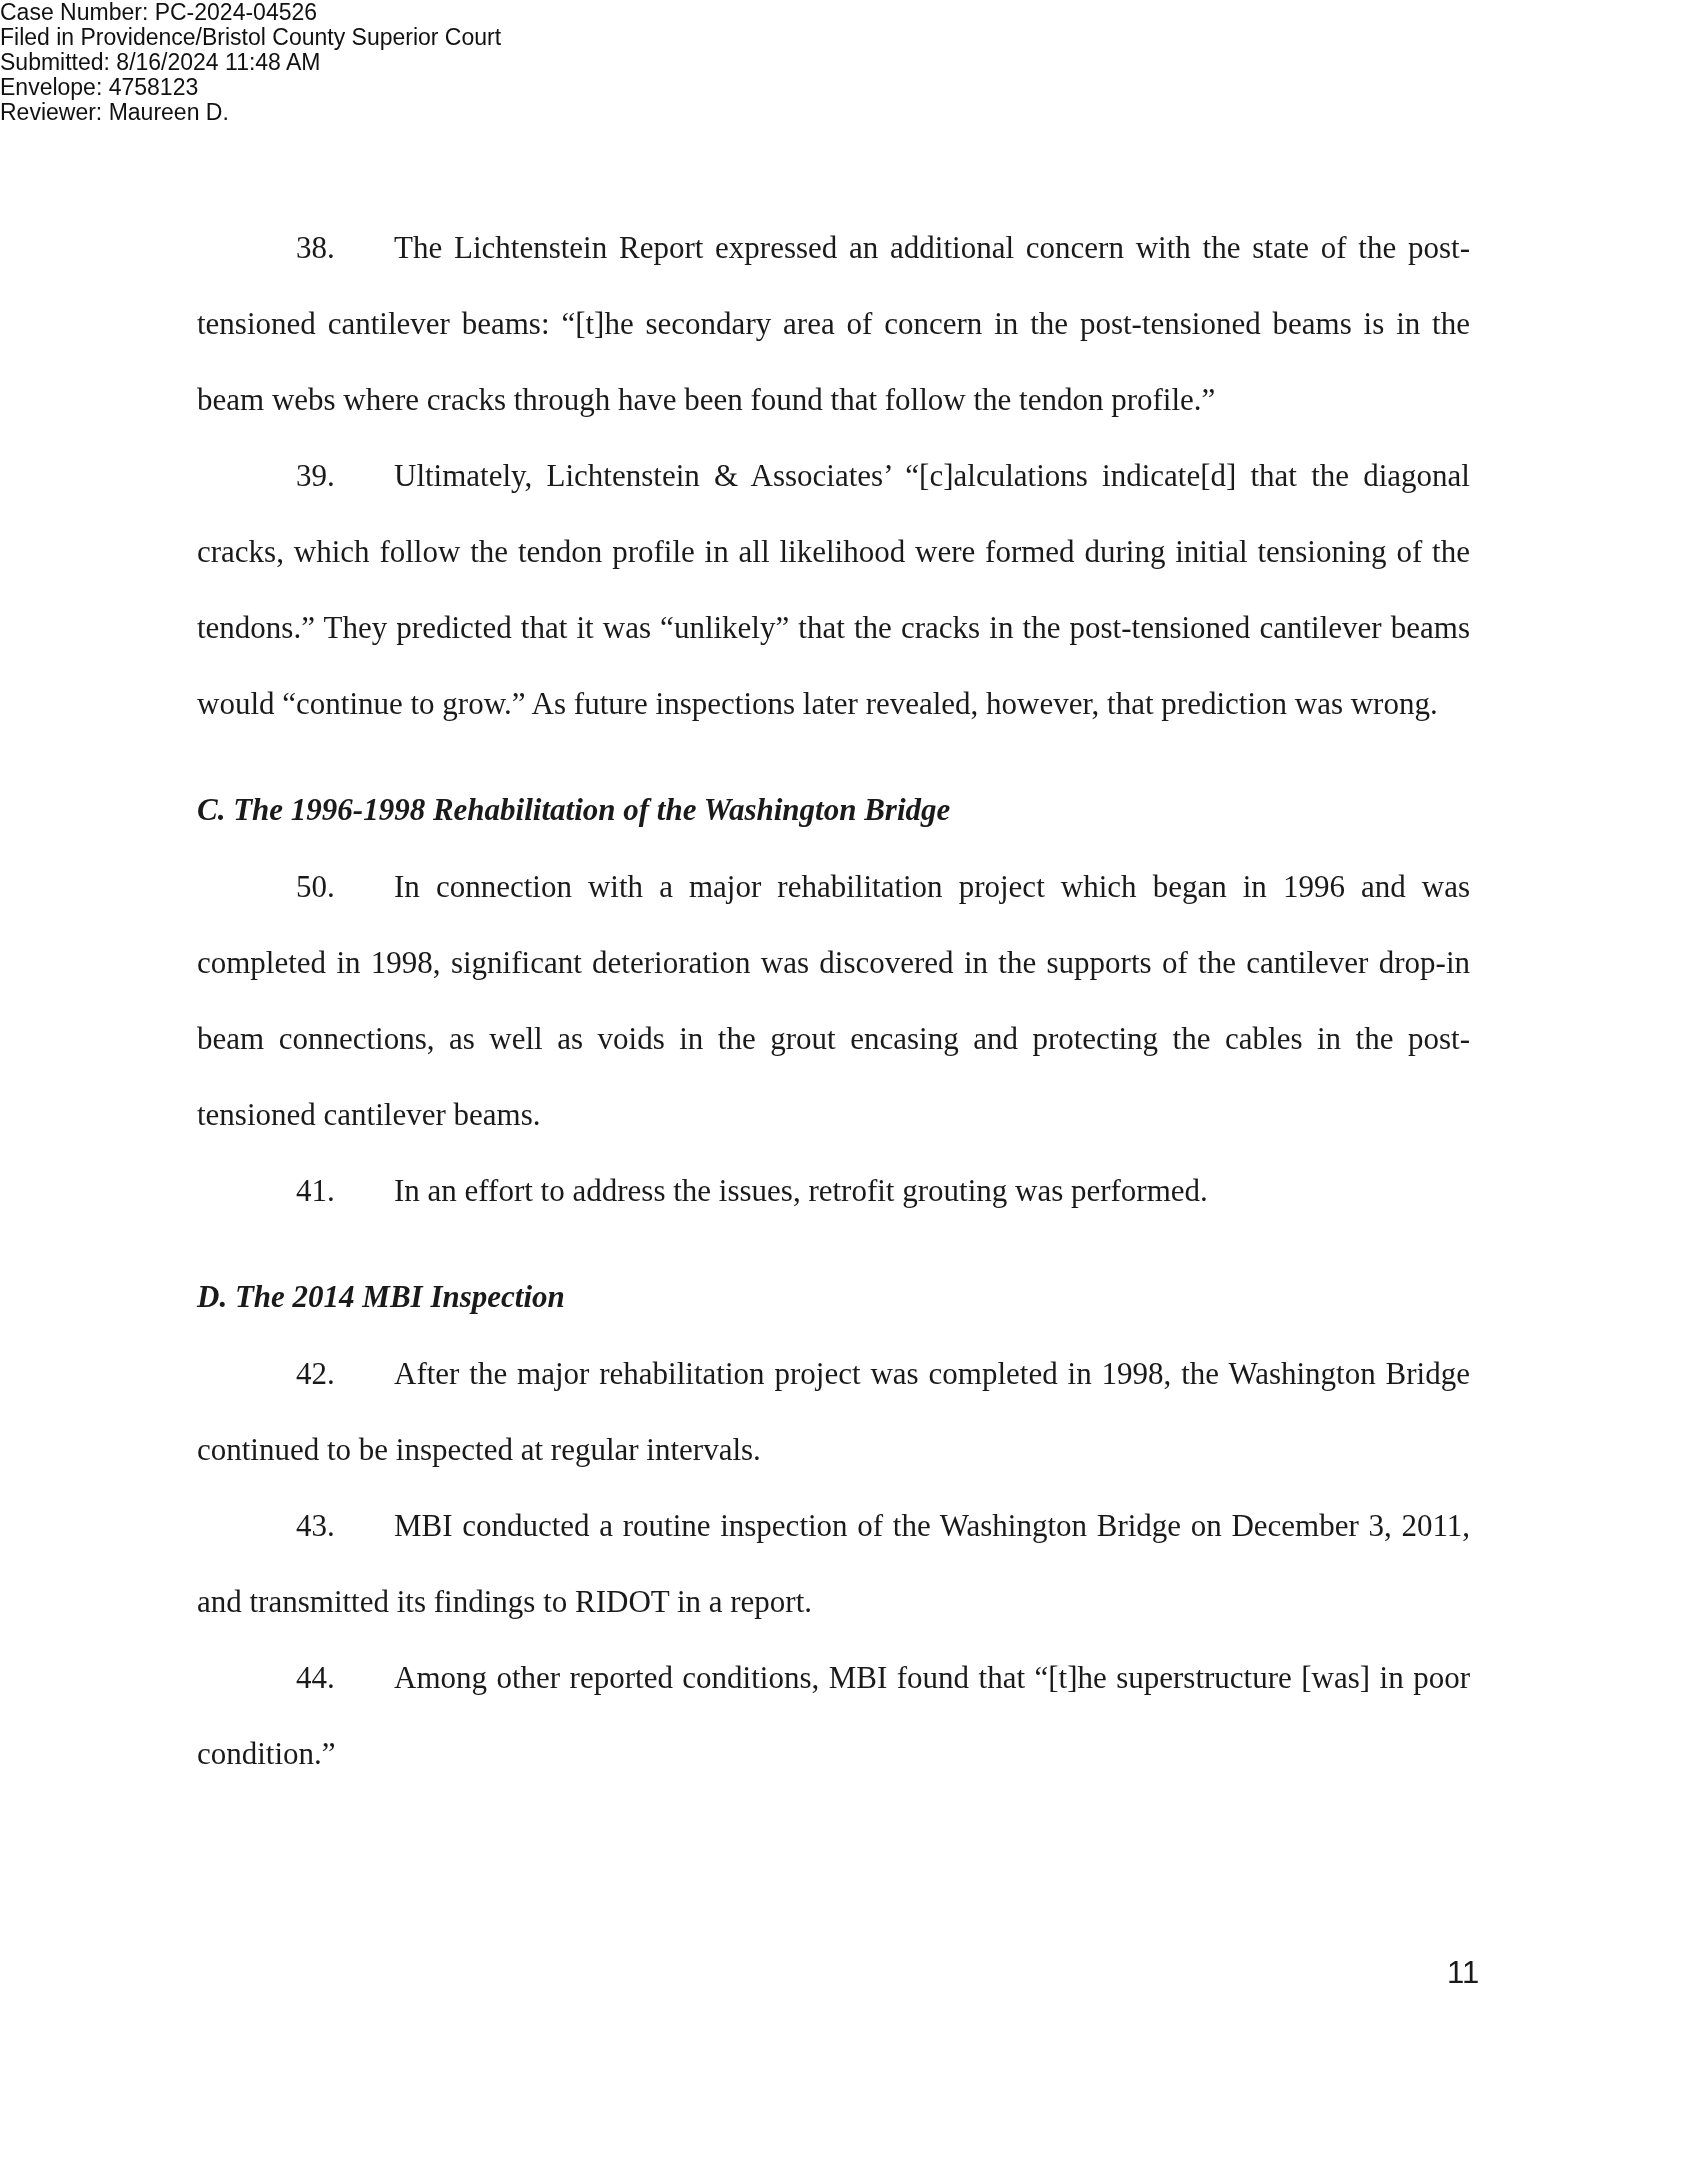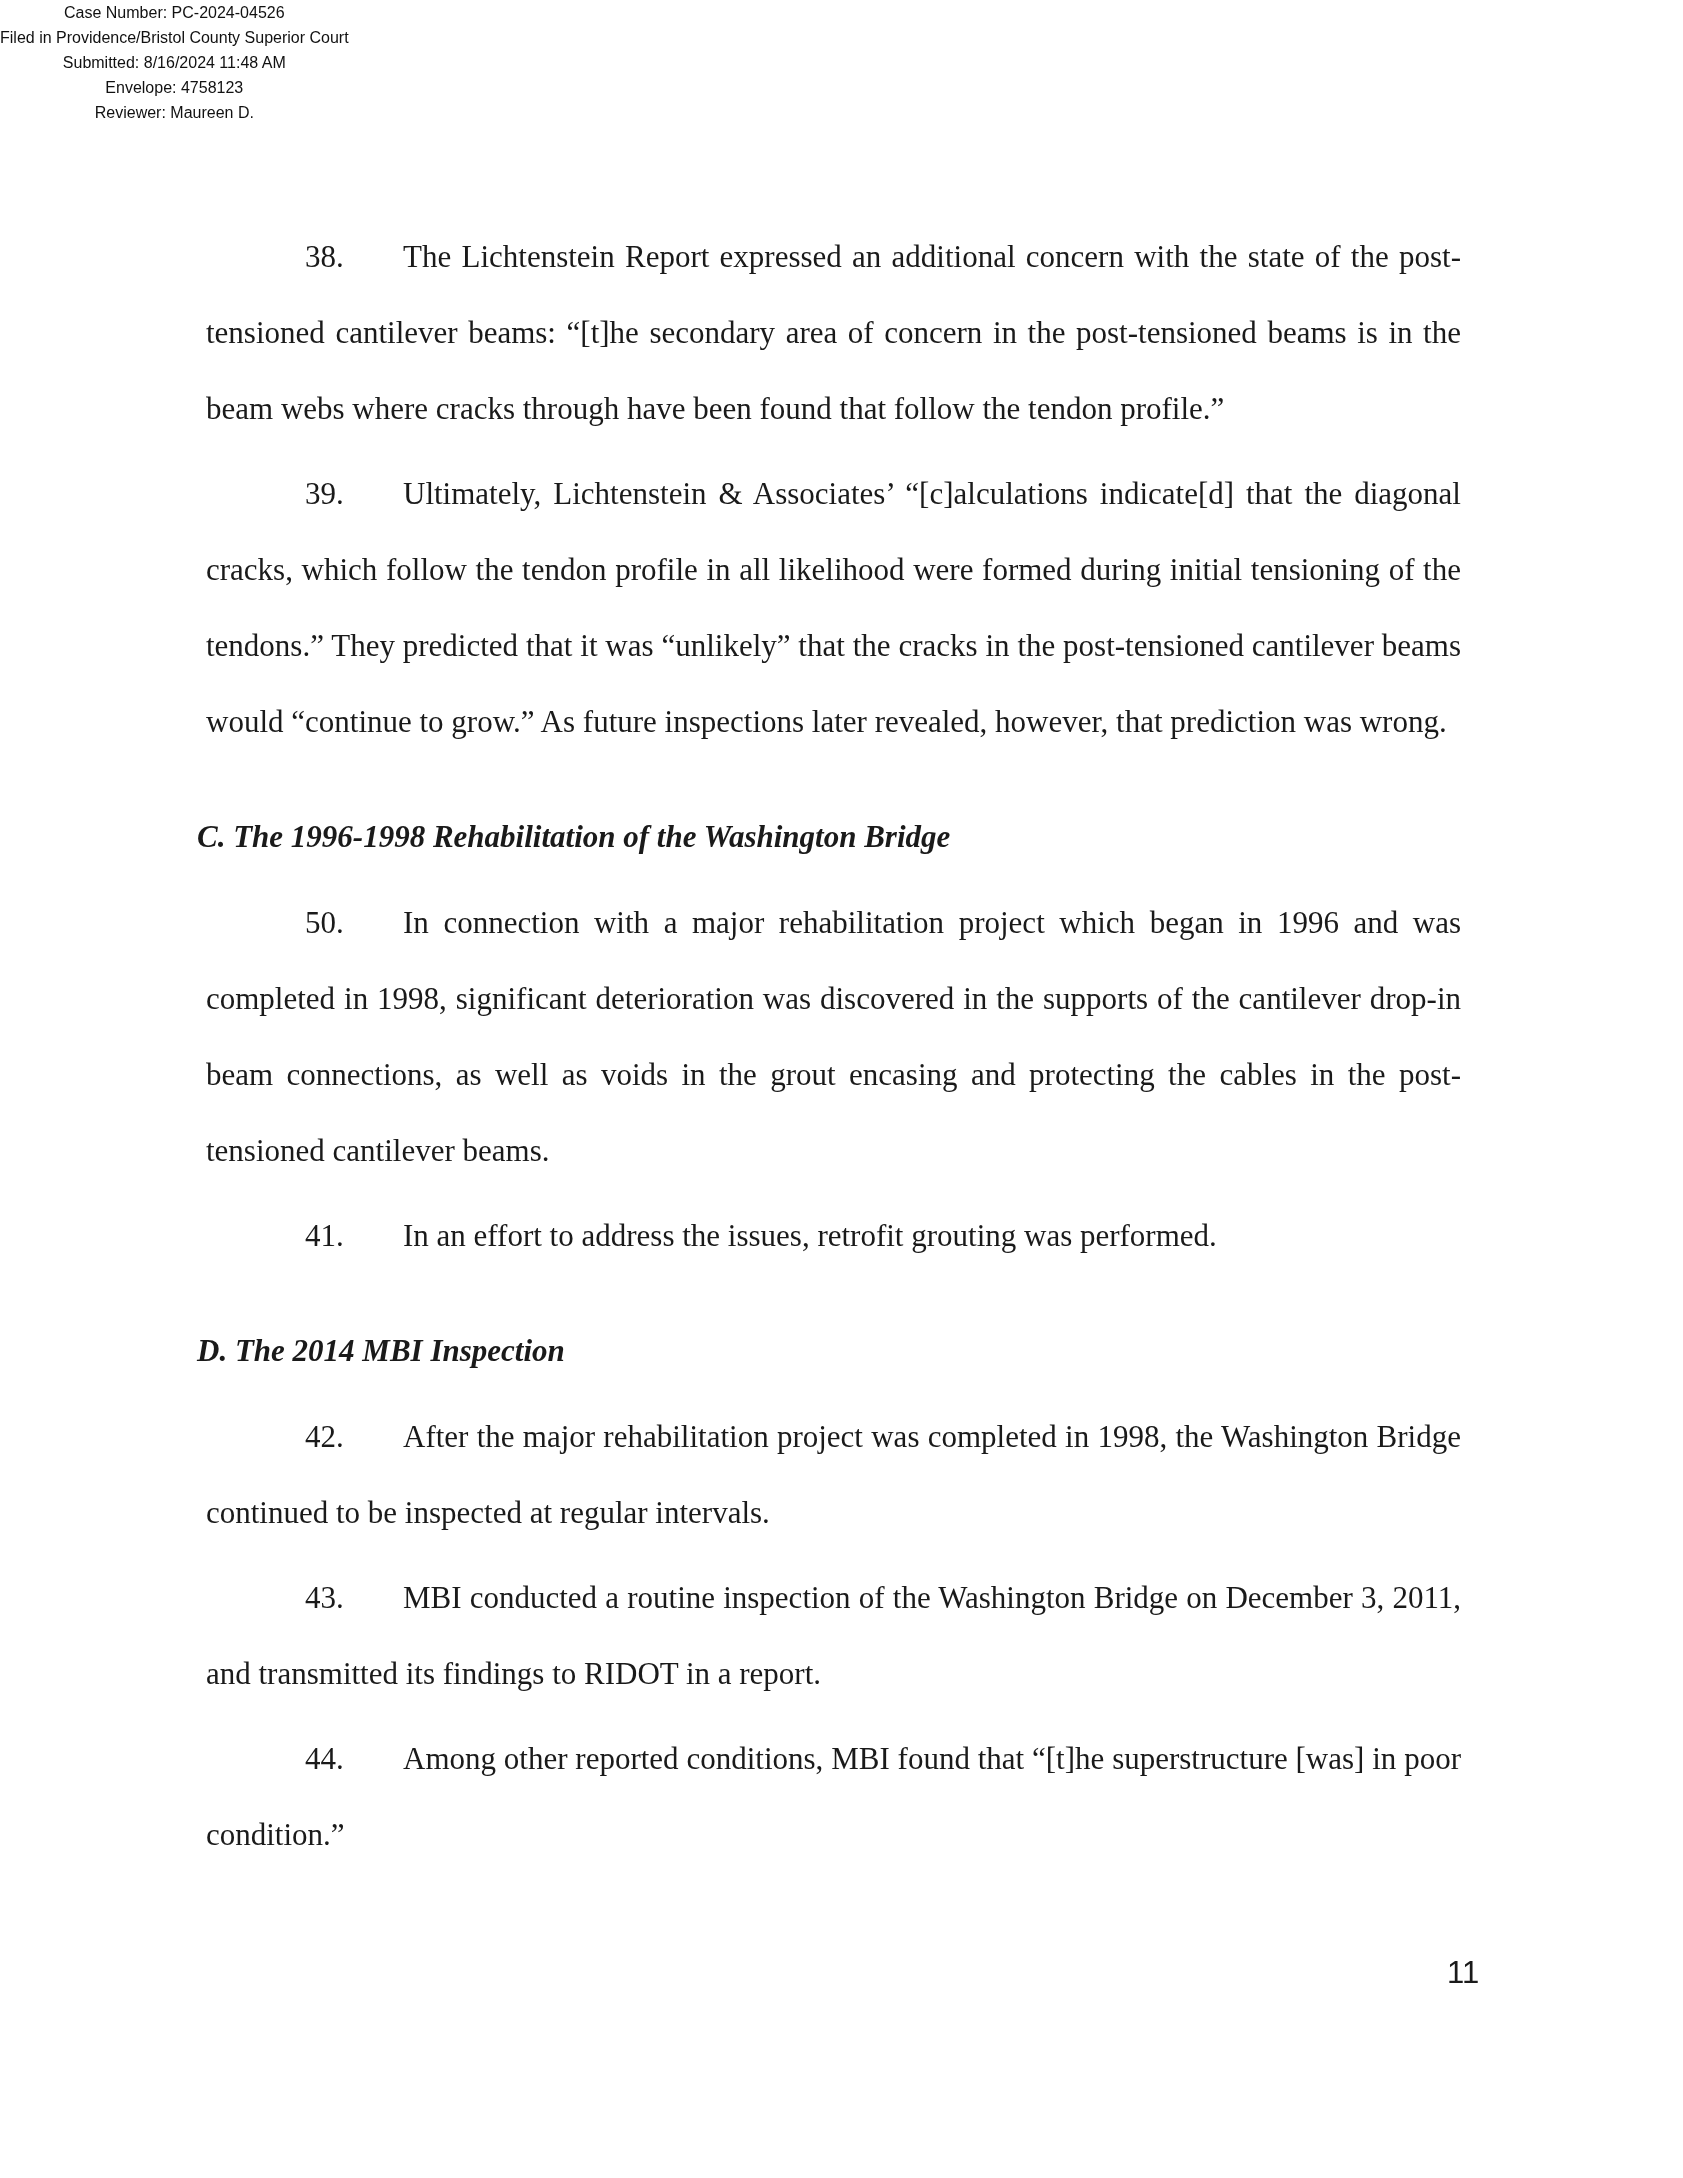--- a/index.html
+++ b/index.html
@@ -1,29 +1,29 @@
 <!DOCTYPE html>
 <html><head>
   <meta charset="utf-8">
   <style>
     html, body { margin: 0; padding: 0; background: #ffffff; }
     body { width: 1683px; height: 2178px; position: relative; overflow: hidden; color: #1a1a1a; }
     .filing-stamp {
       position: absolute; left: 0; top: 0;
       font-family: "Liberation Sans", sans-serif;
-      font-size: 16px; line-height: 25px; color: #111; text-align: center;
+      font-size: 23px; line-height: 25px; color: #111;
     }
     .filing-stamp div { white-space: nowrap; }
     .page-body {
       position: absolute; left: 197px; top: 210px; width: 1273px;
       font-family: "Liberation Serif", serif;
       font-size: 31px; color: #1a1a1a;
     }
     .para {
-      margin: 9px; line-height: 76px; text-align: justify;
+      margin: 0; line-height: 76px; text-align: justify;
       text-indent: 99px;
     }
     .para .num { display: inline-block; width: 98px; text-indent: 0; }
     .para.last-left { text-align: justify; text-align-last: left; }
     .heading {
       margin: 0; font-style: italic; font-weight: bold;
       line-height: 76px; padding-top: 30px; padding-bottom: 1px;
       font-size: 31px;
     }
     .page-number {

